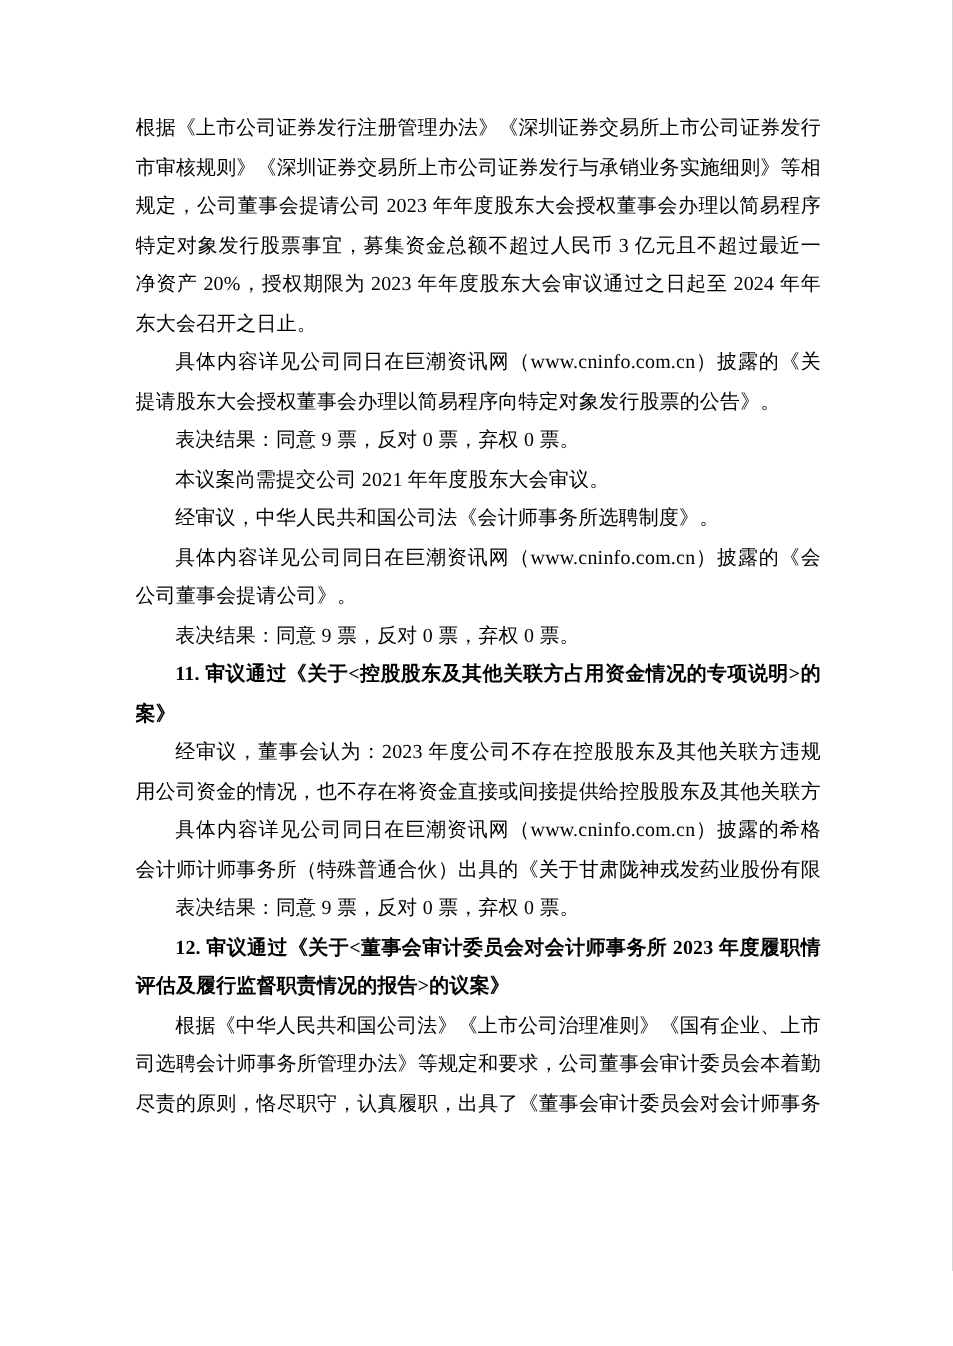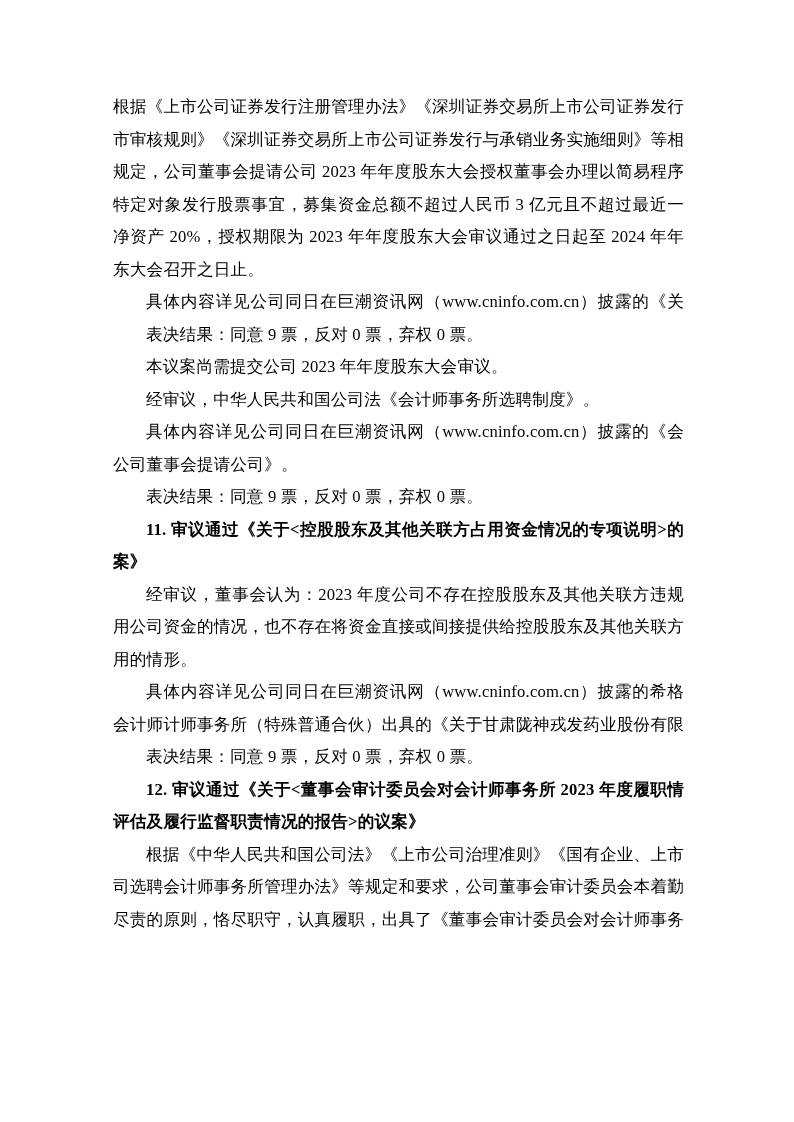--- a/index.html
+++ b/index.html
@@ -47,45 +47,45 @@
       <div class="paragraph body">
         <div class="line">根据《上市公司证券发行注册管理办法》《深圳证券交易所上市公司证券发行上</div>
         <div class="line">市审核规则》《深圳证券交易所上市公司证券发行与承销业务实施细则》等相关</div>
         <div class="line">规定，公司董事会提请公司 2023 年年度股东大会授权董事会办理以简易程序向</div>
         <div class="line">特定对象发行股票事宜，募集资金总额不超过人民币 3 亿元且不超过最近一年末</div>
         <div class="line">净资产 20%，授权期限为 2023 年年度股东大会审议通过之日起至 2024 年年度股</div>
         <div class="line natural">东大会召开之日止。</div>
       </div>
       <div class="paragraph body">
         <div class="line indent">具体内容详见公司同日在巨潮资讯网（www.cninfo.com.cn）披露的《关于</div>
+        <div class="line natural">提请股东大会授权董事会办理以简易程序向特定对象发行股票的公告》。</div>
       </div>
       <div class="paragraph body">
         <div class="line indent natural">表决结果：同意 9 票，反对 0 票，弃权 0 票。</div>
       </div>
       <div class="paragraph body">
-        <div class="line indent natural">本议案尚需提交公司 2023 年年度股东大会审议。</div>
+        <div class="line indent natural">本议案尚需提交公司 2021 年年度股东大会审议。</div>
       </div>
       <div class="paragraph body">
         <div class="line indent natural">经审议，中华人民共和国公司法《会计师事务所选聘制度》。</div>
       </div>
       <div class="paragraph body">
         <div class="line indent">具体内容详见公司同日在巨潮资讯网（www.cninfo.com.cn）披露的《会计</div>
         <div class="line natural">公司董事会提请公司》。</div>
       </div>
       <div class="paragraph body">
         <div class="line indent natural">表决结果：同意 9 票，反对 0 票，弃权 0 票。</div>
       </div>
       <div class="paragraph heading">
         <div class="line indent">11. 审议通过《关于&lt;控股股东及其他关联方占用资金情况的专项说明&gt;的议</div>
         <div class="line natural">案》</div>
       </div>
       <div class="paragraph body">
         <div class="line indent">经审议，董事会认为：2023 年度公司不存在控股股东及其他关联方违规占</div>
         <div class="line">用公司资金的情况，也不存在将资金直接或间接提供给控股股东及其他关联方使</div>
-        <div class="line natural">用的情形。</div>
       </div>
       <div class="paragraph body">
         <div class="line indent">具体内容详见公司同日在巨潮资讯网（www.cninfo.com.cn）披露的希格玛</div>
         <div class="line">会计师计师事务所（特殊普通合伙）出具的《关于甘肃陇神戎发药业股份有限公</div>
       </div>
       <div class="paragraph body">
         <div class="line indent natural">表决结果：同意 9 票，反对 0 票，弃权 0 票。</div>
       </div>
       <div class="paragraph heading">
         <div class="line indent">12. 审议通过《关于&lt;董事会审计委员会对会计师事务所 2023 年度履职情况</div>

